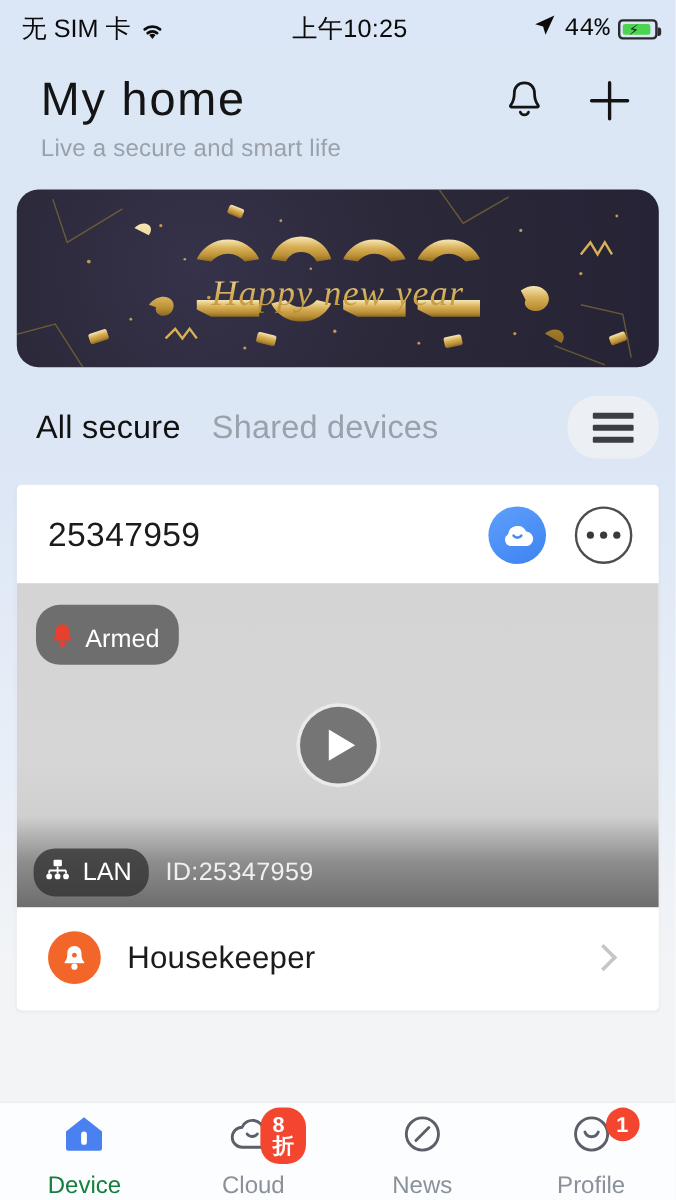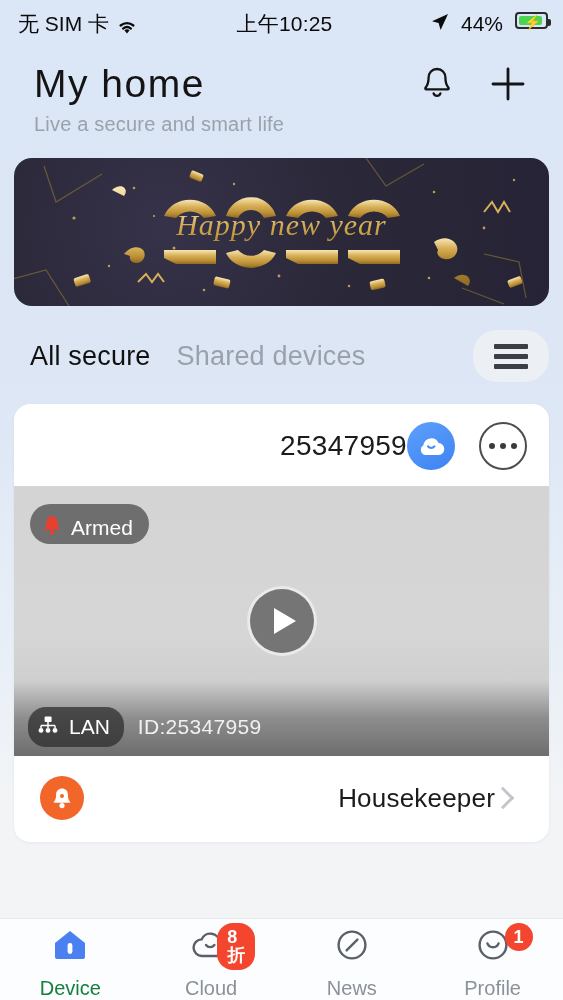--- a/index.html
+++ b/index.html
@@ -12,21 +12,21 @@
   }
 
   
   .statusbar {
     height:48px; display:flex; align-items:center;
     padding:0 15px 0 18px; font-size:21px; color:#0b0b0b;
     font-weight:500;
   }
   .sb-left { display:flex; align-items:center; gap:7px; flex:0 0 auto; }
   .sb-center { flex:1; text-align:center; font-size:21px; letter-spacing:.2px;}
-  .sb-right { display:flex; gap:12px; flex:0 0 auto;}
+  .sb-right { display:flex; align-items:center; gap:7px; flex:0 0 auto;font-family:Liberation Mono, monospace;}
   .wifi { width:22px; height:17px; position:relative; display:inline-block; }
   .battery {
     width:33px;height:17px;border:2px solid #2b2b2b;border-radius:4px;
     position:relative; display:inline-block; padding:2px;
   }
   .battery::after{
     content:""; position:absolute; right:-5px; top:5px; width:3px;height:7px;
     background:#2b2b2b;border-radius:0 2px 2px 0;
   }
   .battery .fill{ position:absolute; left:2px; top:2px; bottom:2px; width:23px;
@@ -46,43 +46,43 @@
 
   
   .banner {
     margin:22px 14px 0 14px; height:148px; border-radius:18px;
     background:
       radial-gradient(circle at 28% 45%, #36324a 0%, #2b2839 45%, #262336 100%);
     position:relative; overflow:hidden;
   }
   .banner svg { position:absolute; inset:0; }
   .banner-text {
-    position:absolute; left:0; right:0; top:50px; text-align:center;
+    position:absolute; left:0; right:0; top:70px; text-align:center;
     font-family:"Liberation Serif", serif; font-style:italic;
     font-size:30px;
     background:linear-gradient(180deg,#f6e4b0 0%,#d8b159 45%,#b68c33 100%);
     -webkit-background-clip:text; background-clip:text; color:transparent;
     letter-spacing:1px;
   }
 
   
   .tabs-row { display:flex; align-items:center; padding:24px 14px 0 30px; gap:26px;}
   .tab { font-size:27px; color:#9aa1ab; letter-spacing:.2px; cursor:pointer;}
   .tab.active { color:#111; }
   .menu-btn {
     margin-left:auto; width:76px; height:52px; border-radius:24px;
     background:#eceff3; display:flex; flex-direction:column;
     align-items:center; justify-content:center; gap:5px; cursor:pointer;
   }
   .menu-btn span { display:block; width:34px; height:5px; background:#3b3f45; border-radius:1px;}
 
   
   .card {
-    margin:22px 14px 0 14px; background:#fff; border-radius:16px;
-    overflow:hidden; box-shadow:0 1px 3px rgba(30,50,90,.06);text-align:right;
+    margin:22px 14px 0 14px; background:#fff; border-radius:4px;
+    overflow:hidden; box-shadow:0 1px 3px rgba(30,50,90,.06);
   }
   .card-head { display:flex; align-items:center; padding:18px 22px 16px 26px;}
   .dev-name { font-size:28px; color:#1b1b1b; flex:1; letter-spacing:.3px;}
   .cloud-btn {
     width:48px;height:48px;border-radius:50%;
     background:linear-gradient(150deg,#5fa0fb 0%,#3d82f2 100%);
     display:flex;align-items:center;justify-content:center;cursor:pointer;
     margin-right:24px;
   }
   .more-btn {
@@ -90,21 +90,21 @@
     display:flex;align-items:center;justify-content:center;gap:5px;cursor:pointer;
   }
   .more-btn i { width:6px;height:6px;border-radius:50%;background:#3a3a3a;display:block;}
 
   .video {
     position:relative; height:270px;
     background:linear-gradient(180deg,#d4d4d4 0%,#d6d6d6 55%,#cfcfcf 72%,#8d8d8d 86%,#6d6d6d 100%);
     cursor:pointer;
   }
   .armed {
-    position:absolute; left:16px; top:18px; height:40px; padding:7px 16px 0 11px;
+    position:absolute; left:16px; top:18px; height:50px; padding:7px 16px 0 11px;
     background:rgba(70,70,70,.72); border-radius:20px;
     display:flex; align-items:center; gap:8px;
   }
   .armed .lbl { color:#fff; font-size:21px; }
   .play {
     position:absolute; left:50%; top:50%; transform:translate(-50%,-50%);
     width:70px;height:70px;border-radius:50%;background:rgba(90,90,90,.78);
     border:3px solid rgba(255,255,255,.85);
     display:flex;align-items:center;justify-content:center;cursor:pointer;
   }

